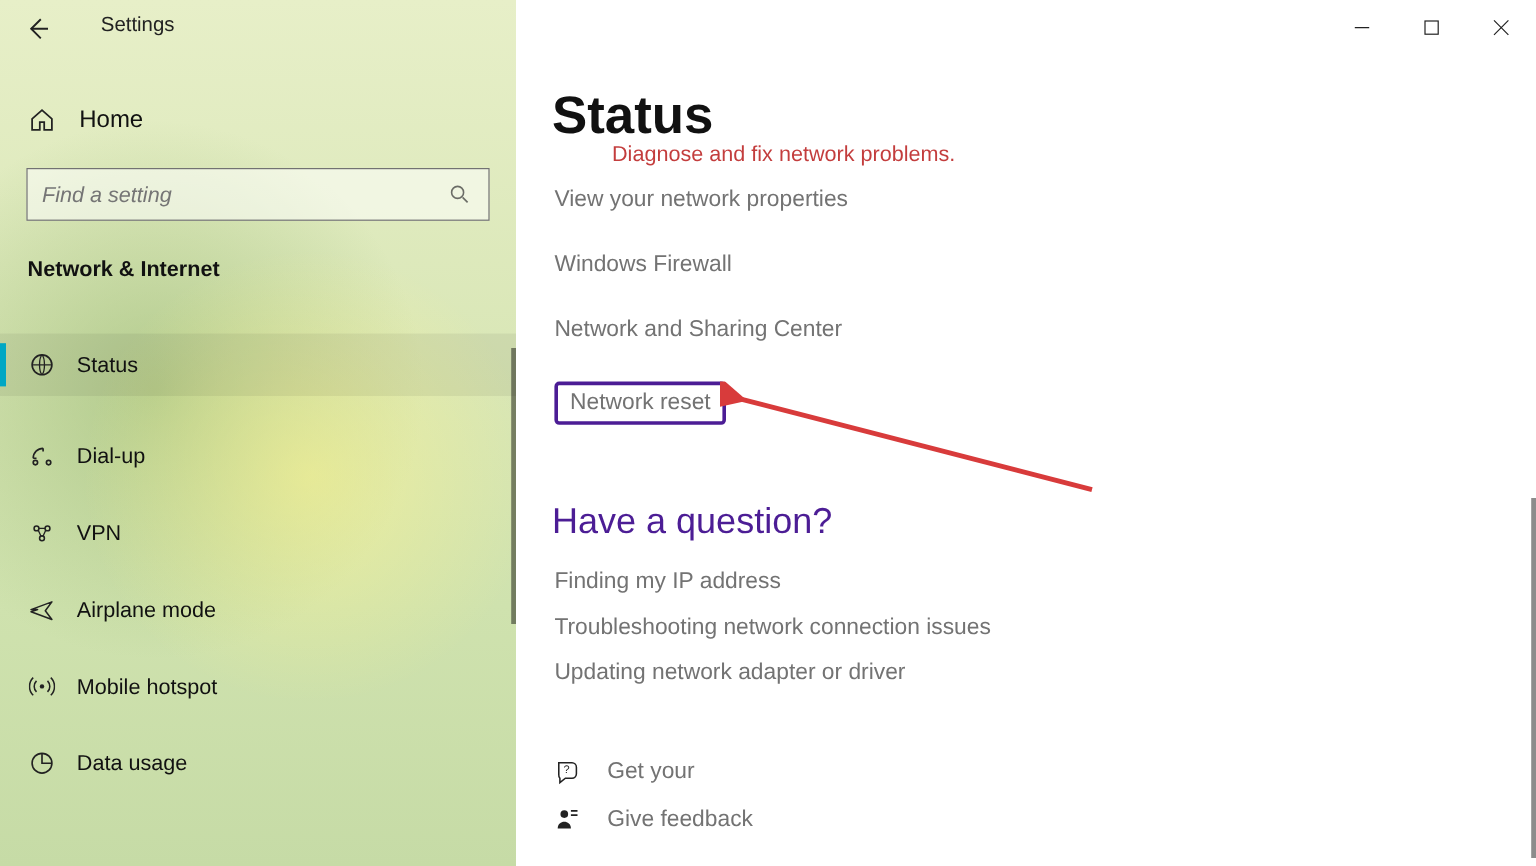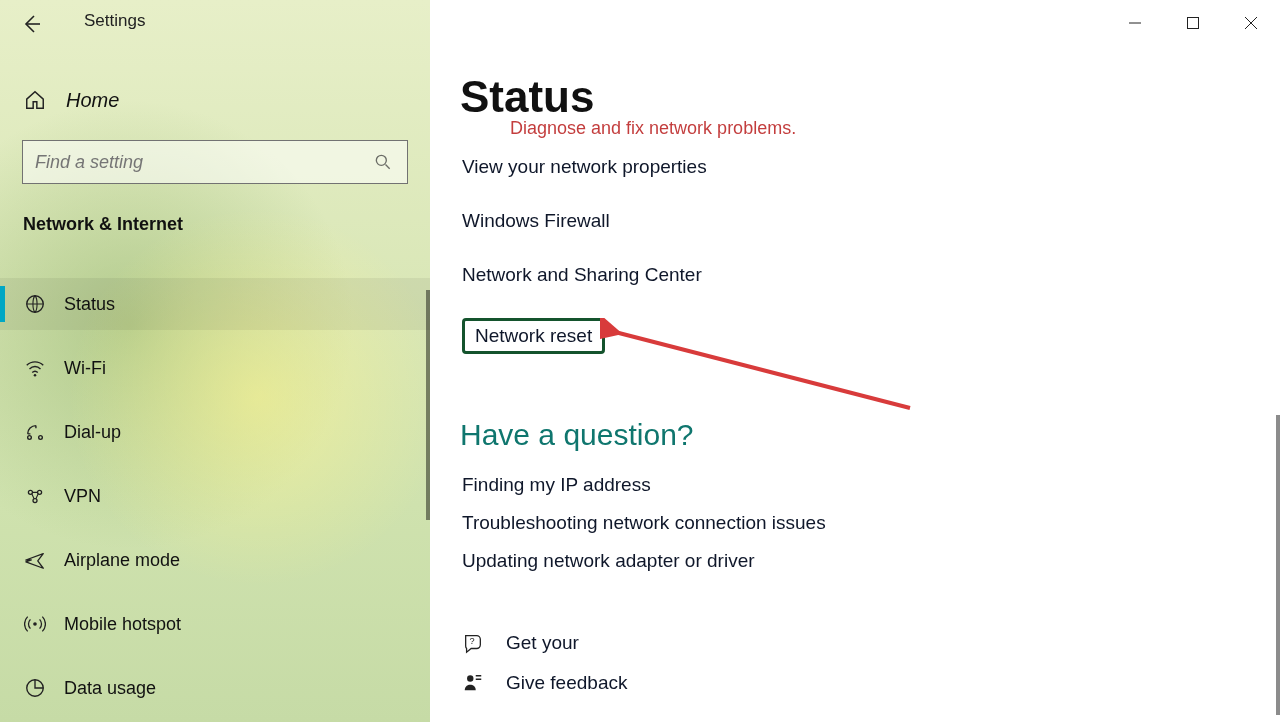--- a/index.html
+++ b/index.html
@@ -23,21 +23,20 @@
   }
   .back-btn {
     position: absolute; left: 20px; top: 12px; width: 24px; height: 24px;
   }
   .app-title {
     position: absolute; left: 84px; top: 11px; font-size: 17px; color: #222;
   }
   .home-row {
     position: absolute; left: 24px; top: 86px; height: 28px; display: flex; align-items: center;
     cursor: default;
-    font-style: italic;
   }
   .home-row .icon { width: 22px; height: 22px; margin-right: 20px; }
   .home-row .label { font-size: 20px; color: #111; }
   .search-wrap {
     position: absolute; left: 22px; top: 140px; width: 386px; height: 44px;
     border: 1px solid #727272; background: rgba(255,255,255,0.55);
     display: flex; align-items: center;
   }
   .search-wrap input {
     flex: 1; border: none; outline: none; background: transparent;
@@ -75,30 +74,30 @@
   .page-title {
     position: absolute; left: 30px; top: 72px; font-size: 44px; font-weight: 600; color: #111;
   }
   .clipped-line {
     position: absolute; left: 80px; top: 118px; font-size: 18px; color: #b91c1c; opacity: 0.85;
   }
   .links {
     position: absolute; left: 32px; top: 156px;
   }
   .links a, .q-links a, .foot a {
-    display: block; color: #0f172a; font-size: 19px; text-decoration: none; margin-bottom: 32px;
+    display: block; color: #737373; font-size: 19px; text-decoration: none; margin-bottom: 32px;
     width: fit-content;
   }
   .q-links a { margin-bottom: 16px; }
   .links .boxed {
-    border: 3px solid #14532d; padding: 4px 10px; border-radius: 4px; margin-bottom: 0;
+    border: 3px solid #4c1d95; padding: 4px 10px; border-radius: 4px; margin-bottom: 0;
   }
   .box-wrap { display:inline-block; }
   .q-title {
-    position: absolute; left: 30px; top: 418px; font-size: 30px; color: #0f766e;
+    position: absolute; left: 30px; top: 418px; font-size: 30px; color: #4c1d95;
   }
   .q-links { position: absolute; left: 32px; top: 474px; }
   .foot { position: absolute; left: 32px; top: 632px; }
   .foot .row { display:flex; align-items:center; margin-bottom: 18px; }
   .foot .row .icon { width: 22px; height: 22px; margin-right: 22px; }
   .foot a { margin-bottom: 0; }
   svg { display:block; }
   .arrow {
     position: absolute; left: 170px; top: 318px; width: 320px; height: 110px; pointer-events:none;
   }
@@ -144,29 +143,20 @@
       <div class="nav-item active">
         <span class="icon">
           <svg viewBox="0 0 24 24" width="22" height="22">
               <circle cx="12" cy="12" r="9" fill="none" stroke="#222" stroke-width="1.5"></circle>
               <path d="M3 12h18M12 3c3 3 3 15 0 18M12 3c-3 3-3 15 0 18" fill="none" stroke="#222" stroke-width="1.2"></path>
             </svg>
         </span>
         <span>Status</span>
       </div>
       <div class="nav-gap"></div>
-      <div class="nav-item">
-        <span class="icon">
-          <svg viewBox="0 0 24 24" width="22" height="22">
-              <path d="M3 9c5-5 13-5 18 0M6 13c3.5-3.5 8.5-3.5 12 0M9 17c1.8-1.8 4.2-1.8 6 0" fill="none" stroke="#222" stroke-width="1.5"></path>
-              <circle cx="12" cy="20" r="1.4" fill="#222"></circle>
-            </svg>
-        </span>
-        <span>Wi-Fi</span>
-      </div>
       <div class="nav-gap"></div>
       <div class="nav-item">
         <span class="icon">
           <svg viewBox="0 0 24 24" width="22" height="22">
               <path d="M4 14c0-5 4-9 9-9M4 14h3m6-9v3" fill="none" stroke="#222" stroke-width="1.5"></path>
               <circle cx="6" cy="18" r="2" fill="none" stroke="#222" stroke-width="1.5"></circle>
               <circle cx="18" cy="18" r="2" fill="none" stroke="#222" stroke-width="1.5"></circle>
             </svg>
         </span>
         <span>Dial-up</span>

